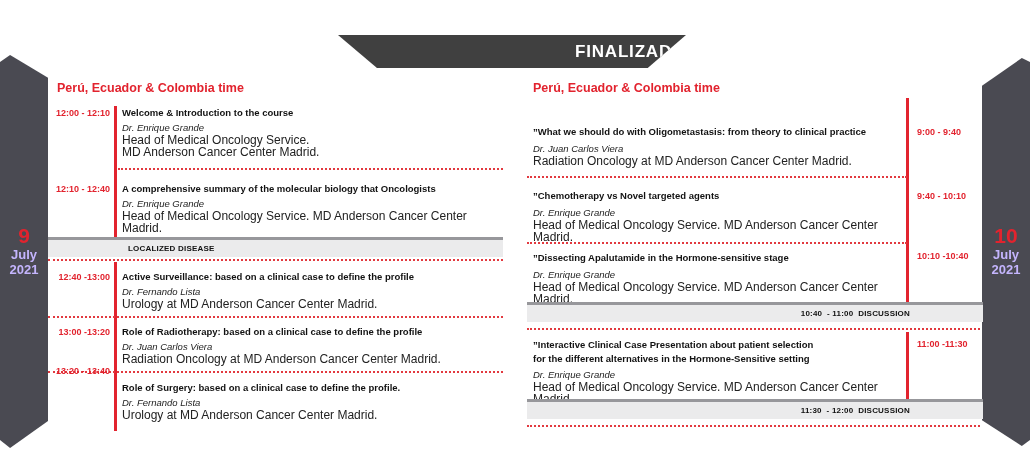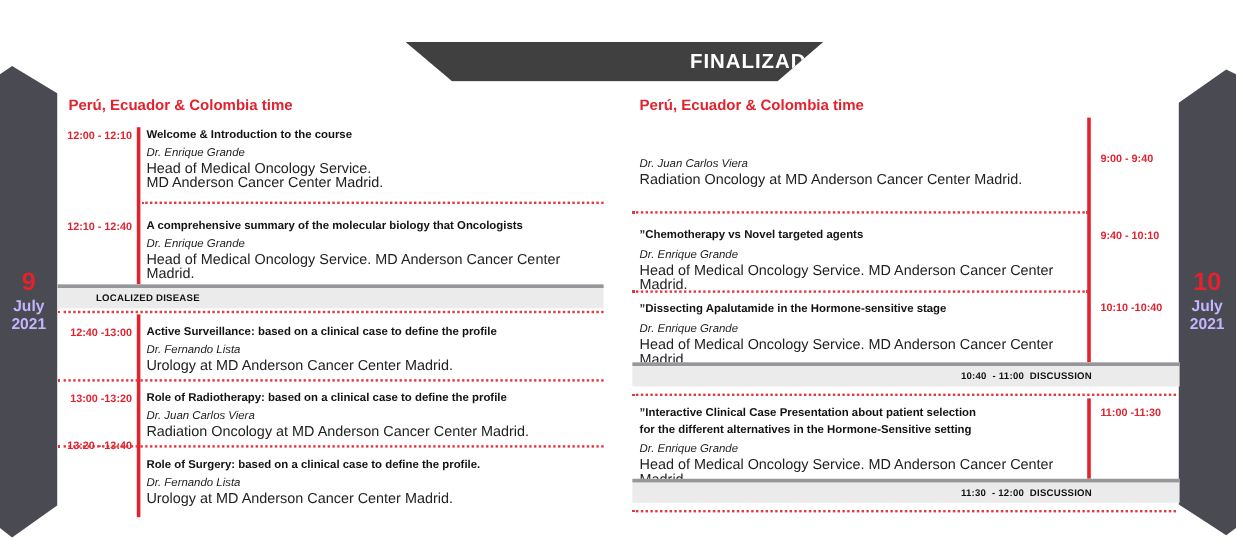--- a/index.html
+++ b/index.html
@@ -34,21 +34,21 @@
   .s-title.wide{line-height:14px;}
   .s-speaker{font-style:italic;font-size:9.5px;line-height:12px;margin-top:3px;color:#222;}
   .s-speaker.rgap{margin-top:5px;}
   .s-desc{font-size:12px;line-height:12px;color:#222;}
 
   .dotted{position:absolute;height:0;border-top:2px dotted #e2393f;}
 
   .band{position:absolute;height:17px;background:#ebebec;border-top:3px solid #97979b;
         display:flex;align-items:center;}
   .band span{font-weight:bold;font-size:8px;color:#111;letter-spacing:.2px;white-space:pre;}
-  .band.left-band span{padding-left:32px;}
+  .band.left-band span{padding-left:80px;}
   .band.right-band{justify-content:flex-end;}
   .band.right-band span{padding-right:73px;}
 </style>
 </head>
 <body>
 
 <div class="page">
 
   <div class="ribbon">
     <span>FINALIZADO</span>
@@ -118,20 +118,21 @@
     <div class="s-desc">Urology at MD Anderson Cancer Center Madrid.</div>
   </div>
 
   <div class="heading" style="left:533px;top:81px;">Perú, Ecuador &amp; Colombia time</div>
 
   <div class="vbar" style="left:906px;top:98px;height:204px;"></div>
   <div class="vbar" style="left:906px;top:332px;height:67px;"></div>
 
   <div class="time r" style="left:917px;top:127px;">9:00 - 9:40</div>
   <div class="session" style="left:533px;top:126px;width:370px;">
+    <div class="s-title">”What we should do with Oligometastasis: from theory to clinical practice</div>
     <div class="s-speaker rgap">Dr. Juan Carlos Viera</div>
     <div class="s-desc">Radiation Oncology at MD Anderson Cancer Center Madrid.</div>
   </div>
 
   <div class="dotted" style="left:527px;top:176px;width:380px;"></div>
 
   <div class="time r" style="left:917px;top:191px;">9:40 - 10:10</div>
   <div class="session" style="left:533px;top:190px;width:370px;">
     <div class="s-title">”Chemotherapy vs Novel targeted agents</div>
     <div class="s-speaker rgap">Dr. Enrique Grande</div>

